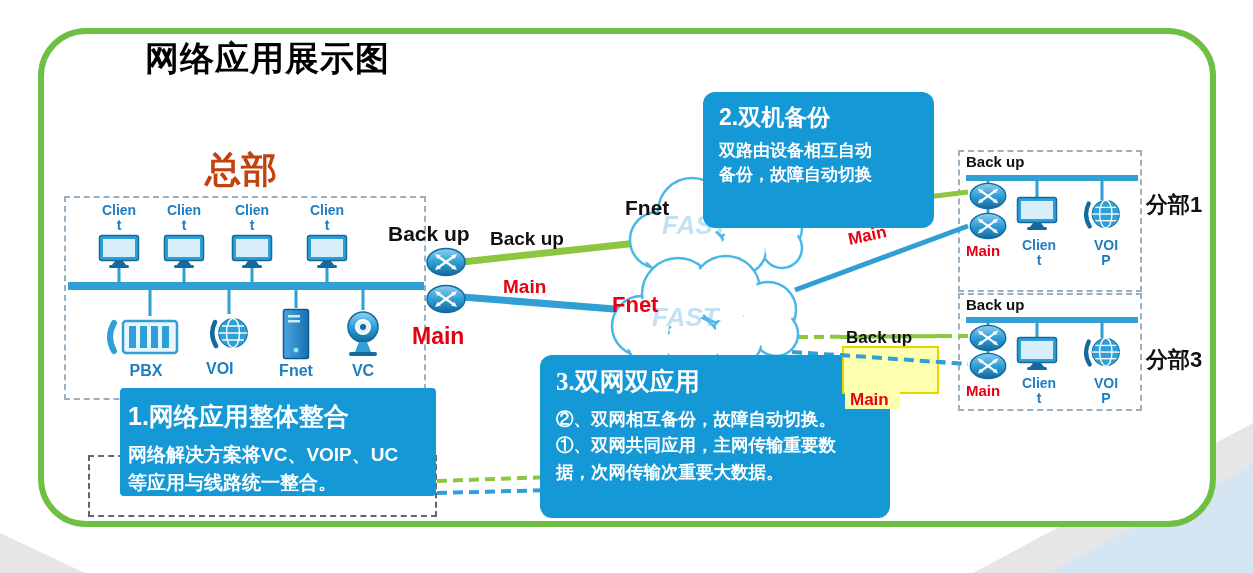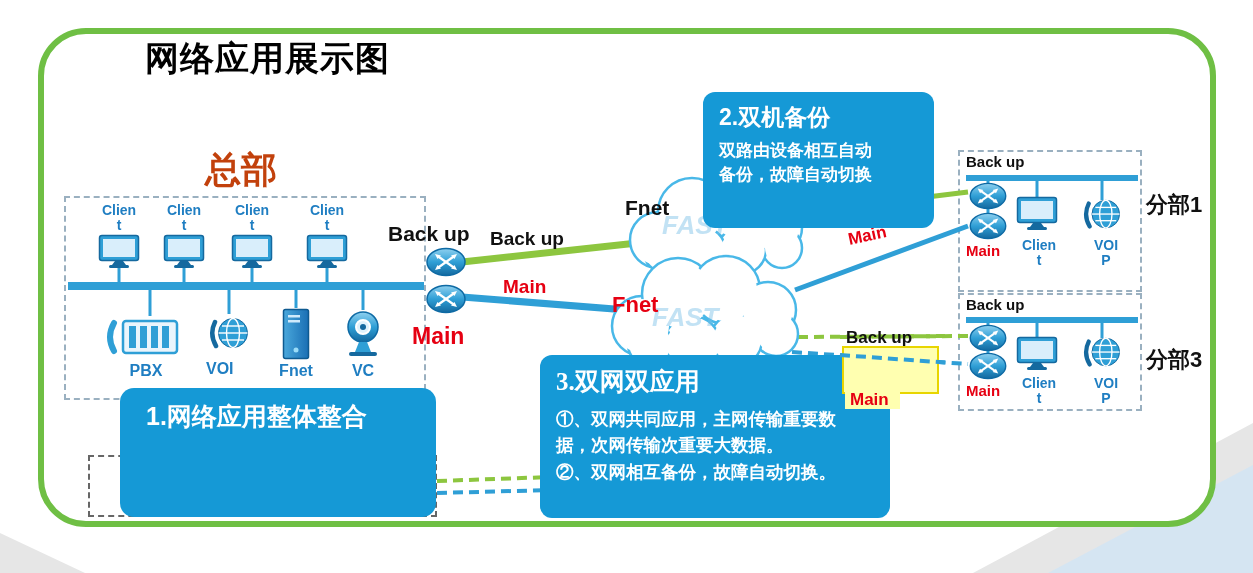--- a/index.html
+++ b/index.html
@@ -62,21 +62,21 @@
   .cloud-text { position:absolute; text-align:left; z-index:4; line-height:1.15; font-weight:bold; }
   .cloud-text.backup { left:625px; top:196px; width:185px; font-size:21px; color:#111; }
   .cloud-text.main { left:612px; top:292px; width:195px; font-size:22px; color:var(--red,#e60012); }
   .watermark { position:absolute; z-index:3; font-size:26px; font-weight:bold; font-style:italic;
                color:rgba(120,190,230,.45); pointer-events:none; }
 
   .callout { position:absolute; background:var(--callout-blue,#1599d6); border-radius:12px;
              color:#fff; z-index:5; }
   .callout h3 { font-weight:bold; color:#fff; }
   .callout p { font-weight:bold; color:#fff; }
-  .callout-1 { left:120px; top:388px; width:316px; height:129px; padding:12px 26px; border-radius:14px; }
+  .callout-1 { left:120px; top:388px; width:316px; height:108px; padding:12px 8px; border-radius:4px; }
   .callout-1 h3 { font-size:25px; margin-bottom:8px; }
   .callout-1 p { font-size:19px; line-height:1.45; width:282px; }
   .callout-2 { left:703px; top:92px; width:231px; height:136px; padding:10px 16px; }
   .callout-2 h3 { font-size:23px; margin-bottom:6px; }
   .callout-2 p { font-size:17px; line-height:1.4; width:162px; }
   .callout-3 { left:540px; top:355px; width:350px; height:163px; padding:10px 16px; }
   .callout-3 h3 { font-size:25px; margin-bottom:8px;font-family:Liberation Serif, serif; }
   .callout-3 p { font-size:17.5px; line-height:1.5; width:300px; }
 
   .yellow-svg { position:absolute; left:840px; top:320px; z-index:6; pointer-events:none; }
@@ -411,24 +411,25 @@
     <rect x="3" y="27" width="95" height="46" fill="#ffffb0" stroke="#e8d500" stroke-width="2"></rect>
     <rect x="5" y="67" width="55" height="22" fill="#ffffb0"></rect>
     <line x1="0" y1="17" x2="105" y2="16" class="ln-gd"></line>
     <line x1="0" y1="35" x2="105" y2="42.5" class="ln-bd"></line>
   </svg>
   <div class="lbl lbl-black z6" style="left:846px;top:328px;font-size:17px">Back up</div>
   <div class="lbl lbl-red z6" style="left:850px;top:390px;font-size:17px">Main</div>
 
   <div class="callout callout-1">
     <h3>1.网络应用整体整合</h3>
+    <p>网络解决方案将VC、VOIP、UC等应用与线路统一整合。</p>
   </div>
   <div class="callout callout-2">
     <h3>2.双机备份</h3>
     <p>双路由设备相互自动备份，故障自动切换</p>
   </div>
   <div class="callout callout-3">
     <h3>3.双网双应用</h3>
+    <p>②、双网相互备份，故障自动切换。</p>
     <p>①、双网共同应用，主网传输重要数据，次网传输次重要大数据。</p>
-    <p>②、双网相互备份，故障自动切换。</p>
   </div>
 
 </div>
 
 </body></html>

